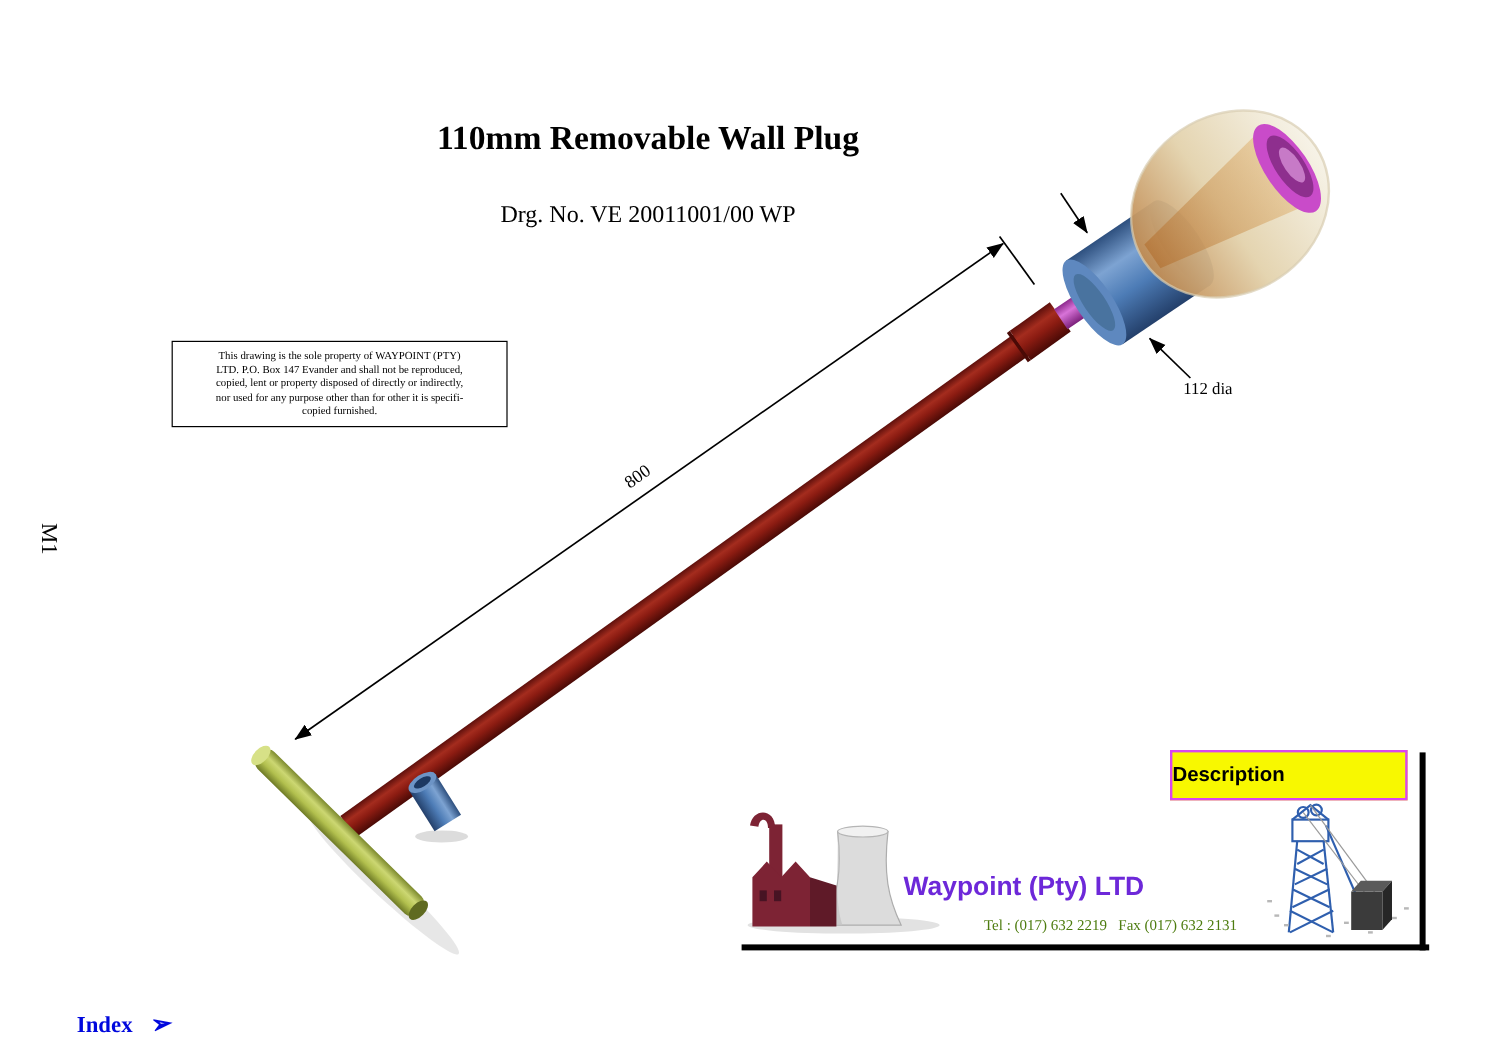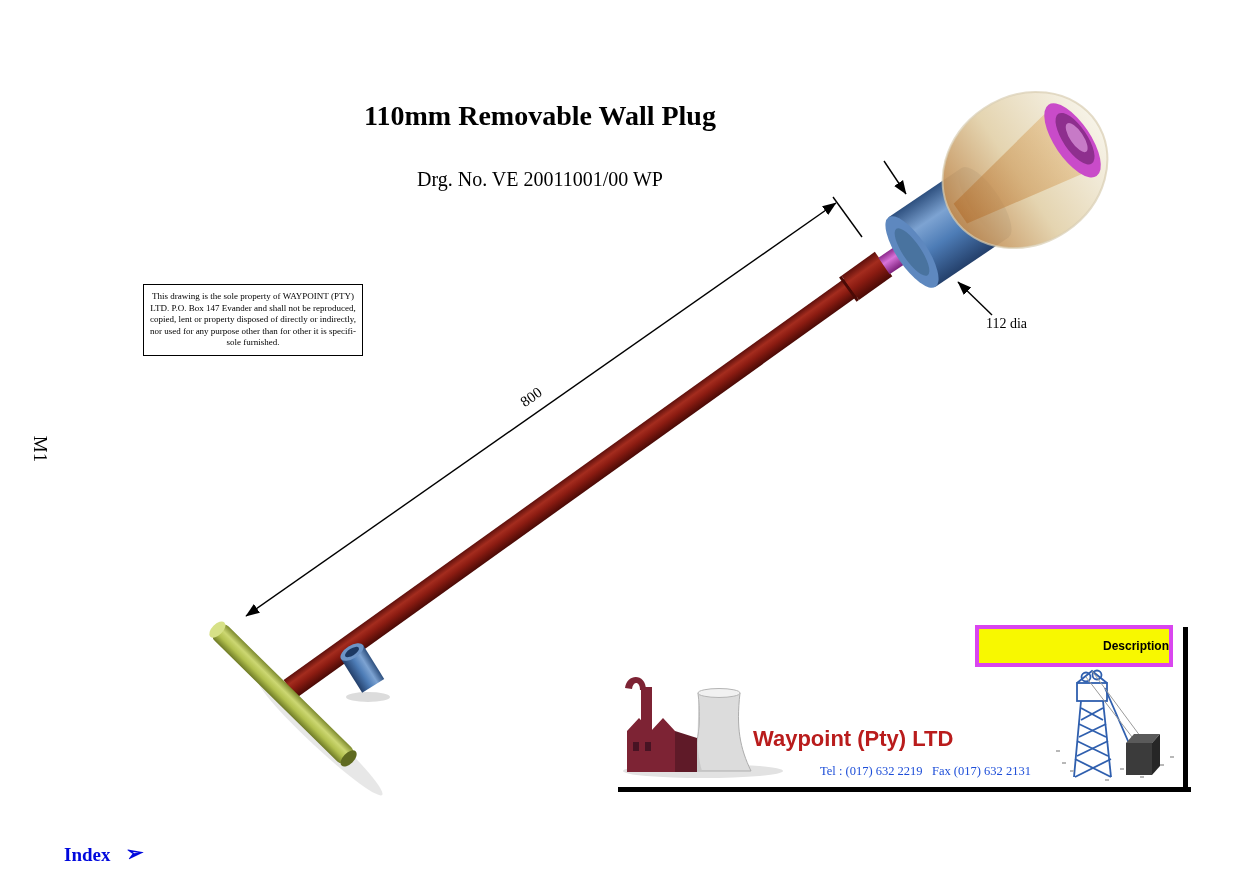--- a/index.html
+++ b/index.html
@@ -1,30 +1,30 @@
 <!DOCTYPE html>
 <html><head>
 <meta charset="utf-8">
 <style>
   html,body{margin:0;padding:0;background:#fff;}
   body{font-family:"Liberation Serif",serif;}
   .page{position:relative;width:1255px;height:886px;background:#ffffff;overflow:hidden;}
   .abs{position:absolute;}
   .title{left:240px;top:100px;width:600px;text-align:center;font-size:28px;font-weight:bold;color:#000;}
   .subtitle{left:240px;top:155px;width:600px;text-align:center;font-size:20px;color:#000;margin-top:13px;}
-  .notice{left:143px;top:284px;width:220px;border:1px solid #000;background:#fff;padding:6px 4px;box-sizing:border-box;}
+  .notice{left:143px;top:284px;width:280px;border:1px solid #000;background:#fff;padding:6px 4px;box-sizing:border-box;}
   .notice span{display:block;text-align:center;font-size:9px;line-height:11.5px;color:#000;}
   .zone{left:18px;top:438px;width:44px;text-align:center;font-size:19px;color:#000;transform:rotate(90deg);}
-  .desc-box{left:975px;top:625px;width:198px;height:42px;background:#f8f800;border:4px solid #d946ef;box-sizing:border-box;
-            display:flex;align-items:center;justify-content:flex-end;
-            font-family:"Liberation Sans",sans-serif;font-weight:bold;font-size:12px;color:#000;}
+  .desc-box{left:975px;top:625px;width:198px;height:42px;background:#f8f800;border:2px solid #d946ef;box-sizing:border-box;
+            display:flex;align-items:center;justify-content:flex-start;
+            font-family:"Liberation Sans",sans-serif;font-weight:bold;font-size:17px;color:#000;}
   .vline{left:1183px;top:627px;width:5px;height:165px;background:#000;}
   .hline{left:618px;top:787px;width:573px;height:5px;background:#000;}
-  .company{left:753px;top:726px;font-family:"Liberation Sans",sans-serif;font-weight:bold;font-size:22px;color:#b91c1c;}
-  .contact{left:820px;top:764px;font-size:12.5px;color:#1d4ed8;white-space:pre;}
+  .company{left:753px;top:726px;font-family:"Liberation Sans",sans-serif;font-weight:bold;font-size:22px;color:#6d28d9;}
+  .contact{left:820px;top:764px;font-size:12.5px;color:#4d7c0f;white-space:pre;}
   .index{left:64px;top:841px;color:#0008dd;font-weight:bold;font-size:19px;cursor:pointer;display:flex;align-items:flex-end;}
   .index .arrow{display:inline-block;margin-left:16px;font-size:21px;transform:rotate(-8deg);}
   svg{position:absolute;left:0;top:0;}
   text{font-family:"Liberation Serif",serif;}
 </style>
 </head>
 <body>
 
 <div class="page">
 
@@ -179,21 +179,21 @@
   </svg>
 
   <div class="abs title">110mm Removable Wall Plug</div>
   <div class="abs subtitle">Drg. No. VE 20011001/00 WP</div>
 
   <div class="abs notice">
     <span>This  drawing is the sole property of WAYPOINT (PTY)</span>
     <span>LTD. P.O. Box 147 Evander and shall not be reproduced,</span>
     <span>copied, lent or property disposed of directly or indirectly,</span>
     <span>nor used for any purpose other than for other it is specifi-</span>
-    <span>sole furnished.</span>
+    <span>copied furnished.</span>
   </div>
 
   <div class="abs zone">M1</div>
 
   <div class="abs desc-box">
     <span>Description</span>
   </div>
   <div class="abs vline"></div>
   <div class="abs hline"></div>
 

